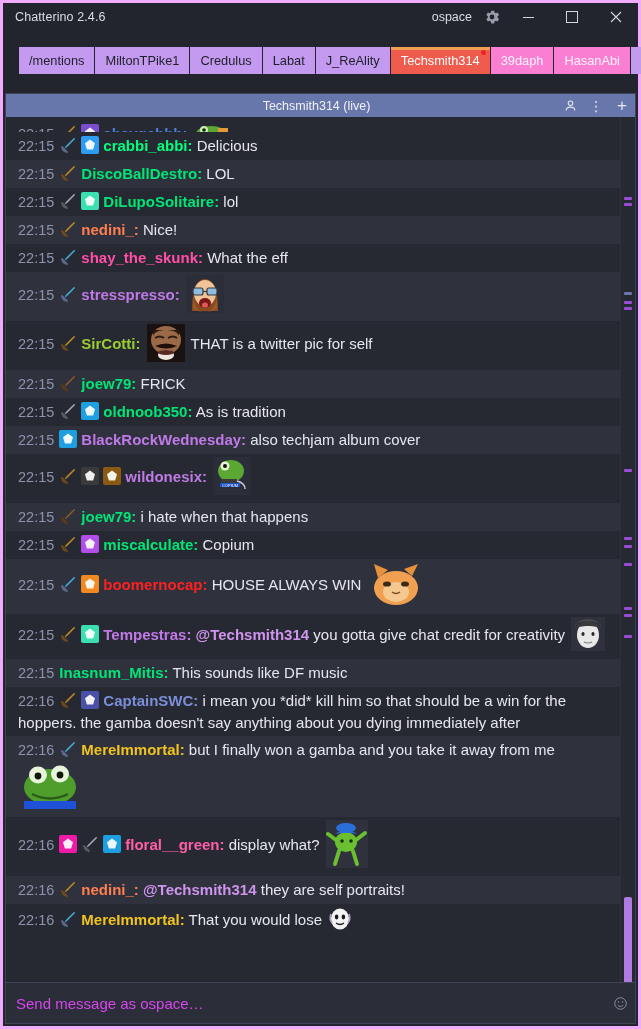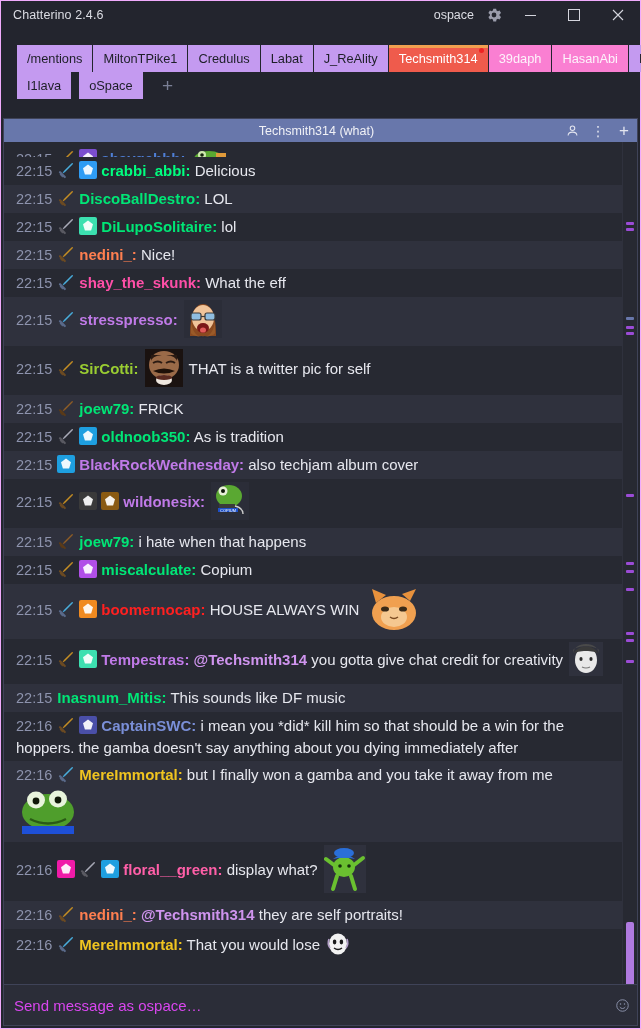--- a/index.html
+++ b/index.html
@@ -6,21 +6,21 @@
   body{
     width:641px;height:1029px;overflow:hidden;
     background:#23252e;
     font-family:"Liberation Sans", sans-serif;
     color:#e8e9ef;
     -webkit-font-smoothing:antialiased;
   }
   #app{
     width:641px;height:1029px;position:relative;
     box-sizing:border-box;
-    border:1px solid #f0abfc;
+    border:3px solid #f0abfc;
     background:#23252e;
     display:flex;flex-direction:column;
   }
 
   
   .titlebar{
     height:28px;flex:0 0 28px;
     background:#23252e;
     display:flex;align-items:center;
     position:relative;
@@ -39,21 +39,21 @@
   }
   .win-btn{
     width:44px;height:28px;display:flex;align-items:center;justify-content:center;
   }
   .min-line{width:11px;height:1px;background:#d4d5dd;}
   .max-sq{width:10px;height:10px;border:1px solid #d4d5dd;}
 
   
   .tabbar{
     flex:0 0 auto;background:#23252e;
-    padding:16px;display:flex;flex-direction:column;
+    padding:16px;display:flex;flex-direction:row;
   }
   .tabrow{display:flex;align-items:stretch;height:27px;}
   .tab{
     position:relative;
     display:flex;align-items:center;justify-content:center;
     padding:0 10px;
     font-size:12.8px;
     color:#1d1f27;
     background:#c49af0;
     border-right:1px solid #23252e;
@@ -248,21 +248,21 @@
         <div class="tab">
           <span>oSpace</span>
         </div>
         <div class="addtab">+</div>
         <div class="tabfill"></div>
       </div>
   </div>
 
   <div class="split">
     <div class="split-header">
-      <div class="split-title">Techsmith314 (what)</div>
+      <div class="split-title">Techsmith314 (live)</div>
       <div class="hdr-icon">
         <svg width="15" height="15" viewBox="0 0 24 24" aria-hidden="true">
           <path fill="none" stroke="#e3e5ef" stroke-width="1.7" d="M12 12a3.6 3.6 0 1 0 0-7.2 3.6 3.6 0 0 0 0 7.2zM5 20c0-3.3 3.1-5.4 7-5.4s7 2.1 7 5.4"></path>
         </svg>
       </div>
       <div class="hdr-icon dots">⋮</div>
       <div class="hdr-icon plus">+</div>
     </div>
 
     <div class="chat-wrap">

